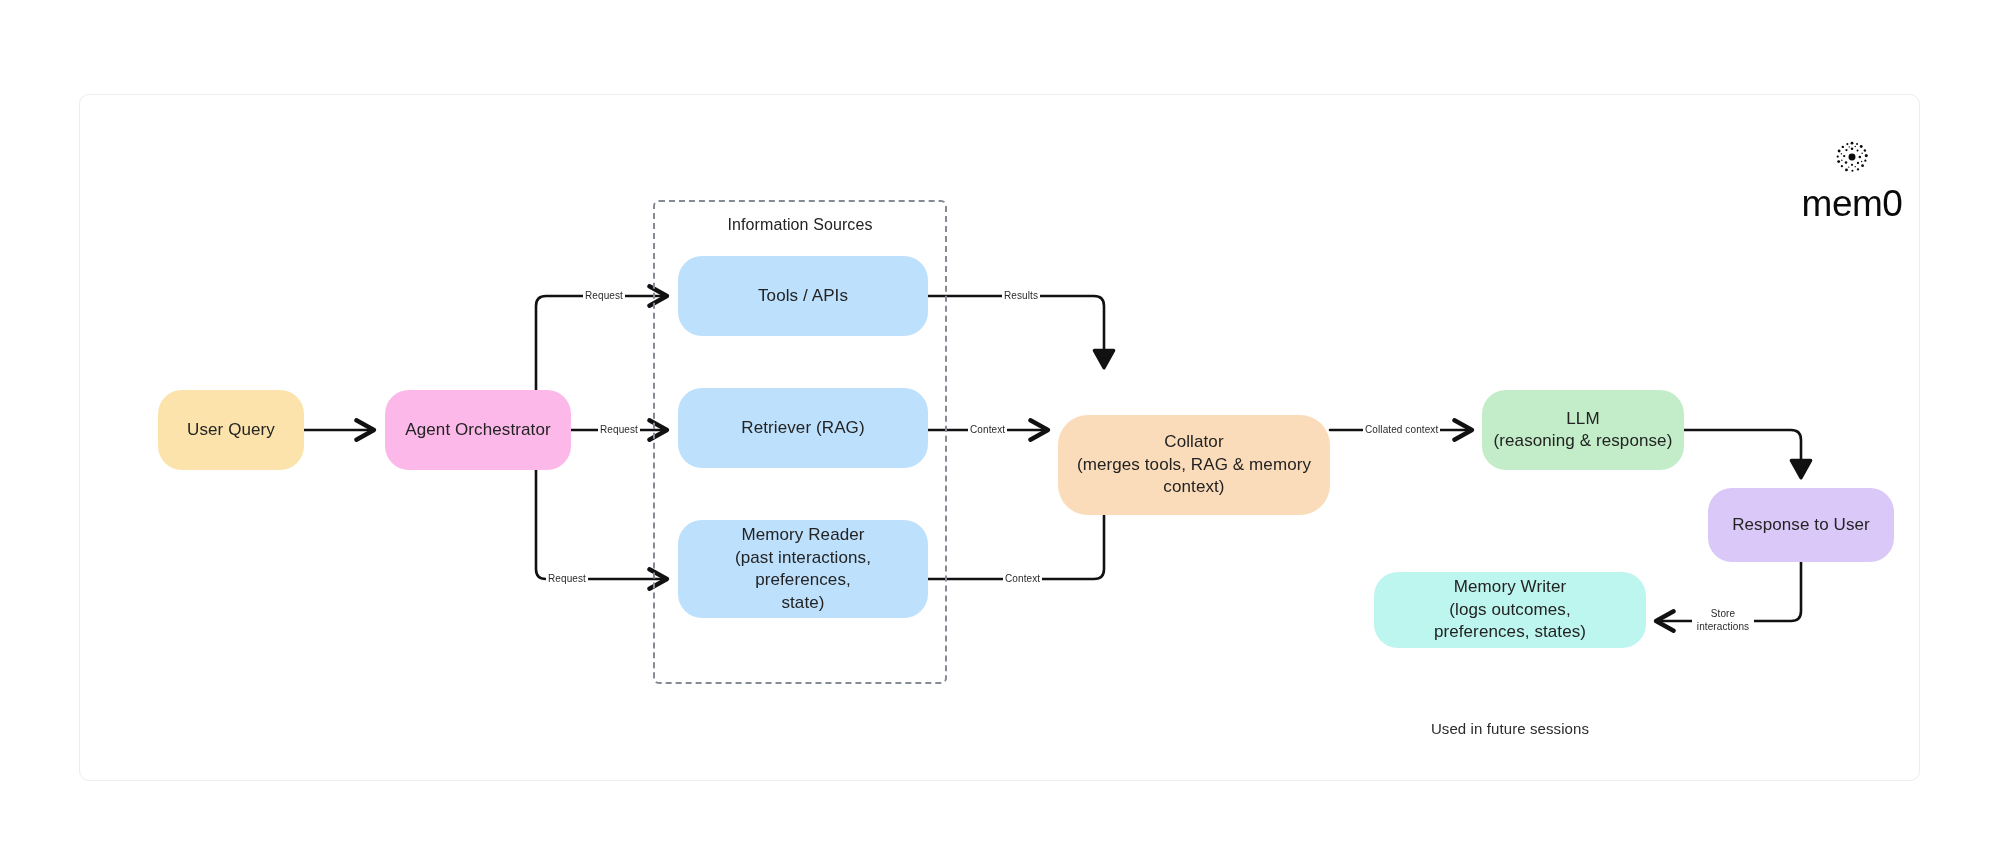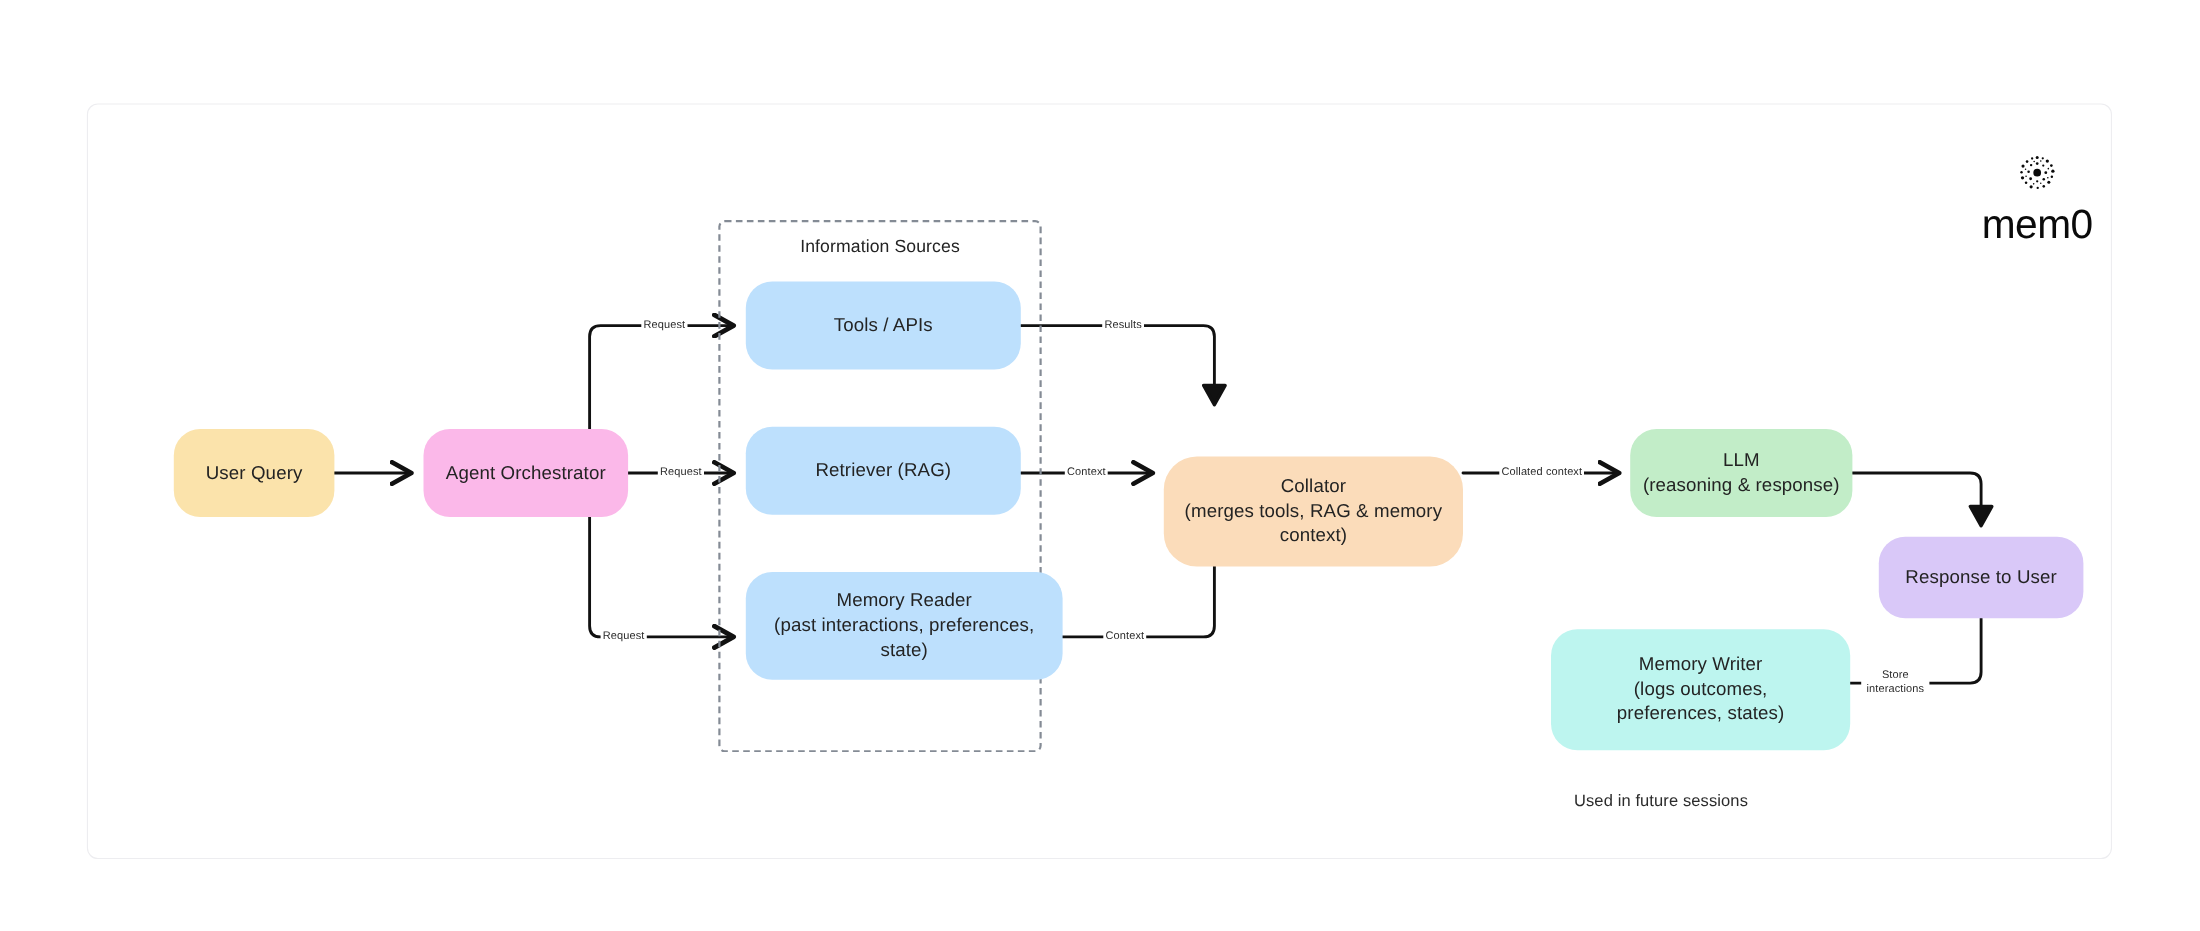--- a/index.html
+++ b/index.html
@@ -55,25 +55,25 @@
     letter-spacing: 0.1px;
     padding: 6px 10px;
   }
   .node .lines { width: 100%; }
   .node .l { display: block; }
 
   #n-user-query   { left: 142px;  top: 374px; width: 146px; height: 80px;  background: #fbe3ab; border-radius: 24px; margin-left: 16px; }
   #n-orchestrator { left: 385px;  top: 374px; width: 186px; height: 80px;  background: #fbb8e9; border-radius: 24px; }
   #n-tools        { left: 678px;  top: 240px; width: 250px; height: 80px;  background: #bde0fd; border-radius: 24px; }
   #n-retriever    { left: 678px;  top: 372px; width: 250px; height: 80px;  background: #bde0fd; border-radius: 24px; }
-  #n-memreader    { left: 678px;  top: 504px; width: 288px; height: 98px;  background: #bde0fd; border-radius: 24px; }
+  #n-memreader    { left: 678px;  top: 504px; width: 250px; height: 98px;  background: #bde0fd; border-radius: 24px; }
   #n-collator     { left: 1058px; top: 362px; width: 272px; height: 100px; background: #fbdcba; border-radius: 30px; margin-top: 37px; }
   #n-llm          { left: 1482px; top: 374px; width: 202px; height: 80px;  background: #c2edc8; border-radius: 24px; justify-content: center; }
   #n-response     { left: 1708px; top: 472px; width: 186px; height: 74px;  background: #d9c8f8; border-radius: 24px; }
-  #n-memwriter    { left: 1374px; top: 556px; width: 272px; height: 110px;  background: #bdf5ef; border-radius: 24px; margin-left: 36px; }
+  #n-memwriter    { left: 1374px; top: 556px; width: 272px; height: 76px;  background: #bdf5ef; border-radius: 24px; }
 
   #group-box {
     position: absolute;
     left: 653px;
     top: 184px;
     width: 294px;
     height: 484px;
     border: 2.5px dashed #848b95;
     border-radius: 6px;
     box-sizing: border-box;

